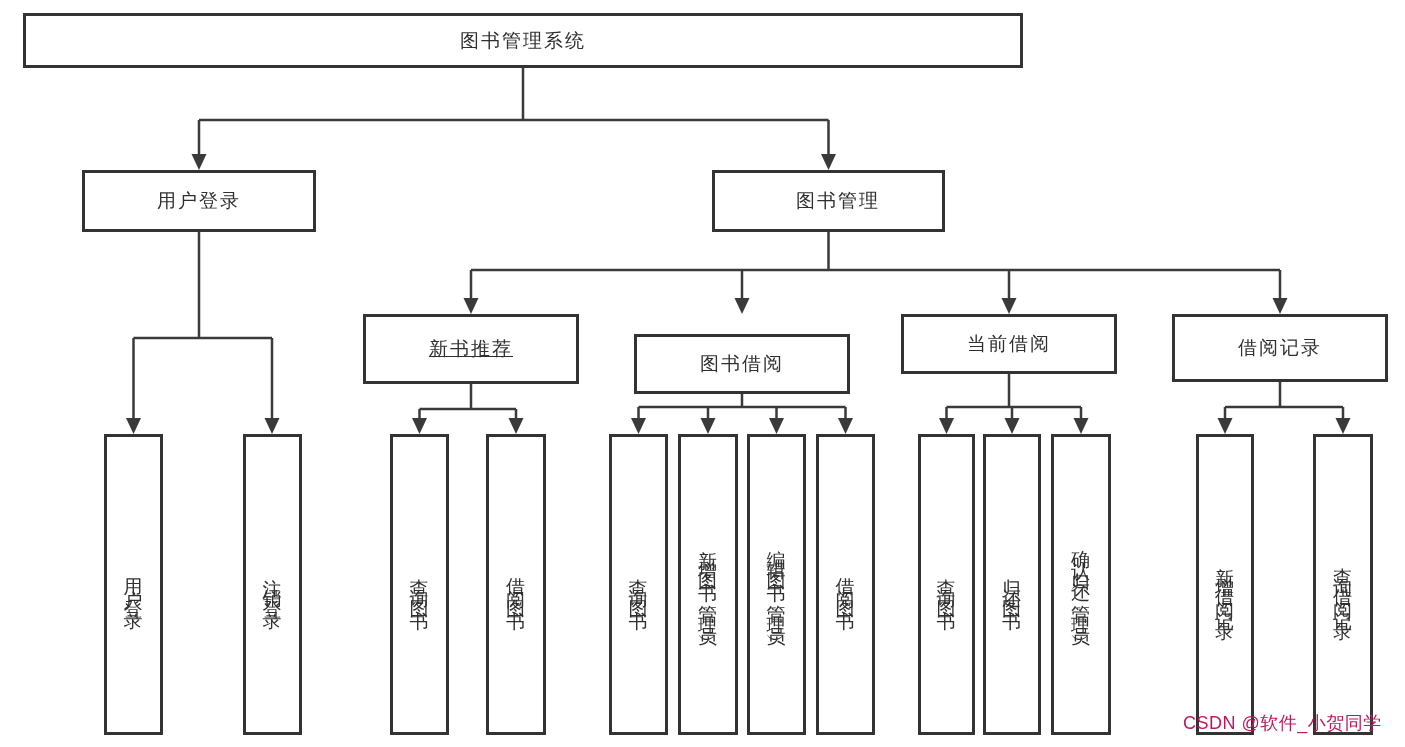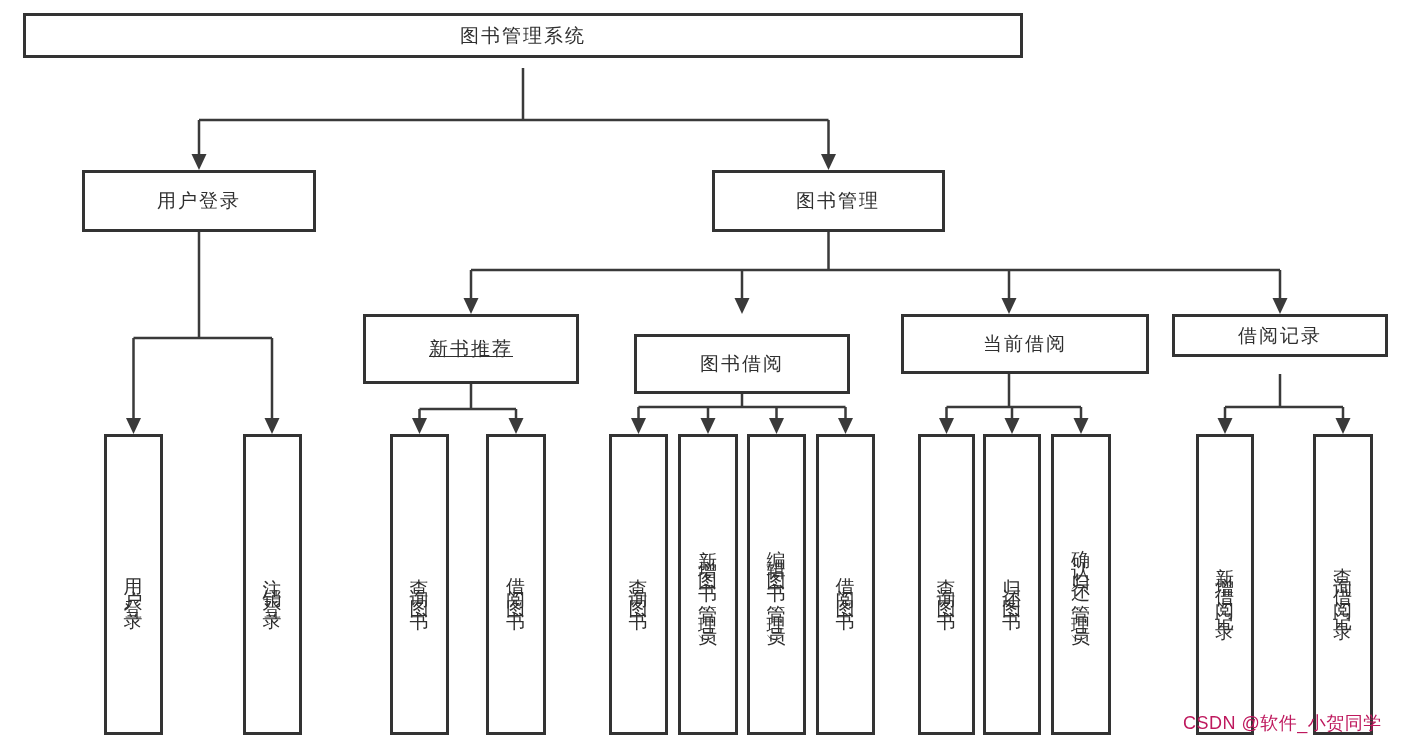--- a/index.html
+++ b/index.html
@@ -79,29 +79,29 @@
          M700.5,418 L715.5,418 L708,434 Z
          M769,418 L784,418 L776.5,434 Z
          M838,418 L853,418 L845.5,434 Z
          M939,418 L954,418 L946.5,434 Z
          M1004.5,418 L1019.5,418 L1012,434 Z
          M1073.5,418 L1088.5,418 L1081,434 Z
          M1217.5,418 L1232.5,418 L1225,434 Z
          M1335.5,418 L1350.5,418 L1343,434 Z" fill="#3a3a3a" stroke="none"></path>
   </svg>
 
-  <div class="node" style="left:23px; top:13px; width:1000px; height:45px;text-align:center;">图书管理系统</div>
+  <div class="node" style="left:23px; top:13px; width:1000px; height:55px;text-align:center;">图书管理系统</div>
 
   <div class="node" style="left:82px; top:170px; width:234px; height:62px;">用户登录</div>
   <div class="node" style="left:712px; top:170px; width:233px; height:62px;padding-left:19px;">图书管理</div>
 
   <div class="node" style="left:363px; top:314px; width:216px; height:70px;text-decoration:underline;">新书推荐</div>
   <div class="node" style="left:634px; top:314px; width:216px; height:60px;margin-top:20px;">图书借阅</div>
-  <div class="node" style="left:901px; top:314px; width:248px; height:60px;">当前借阅</div>
-  <div class="node" style="left:1172px; top:314px; width:216px; height:43px;">借阅记录</div>
+  <div class="node" style="left:901px; top:314px; width:216px; height:60px;">当前借阅</div>
+  <div class="node" style="left:1172px; top:314px; width:216px; height:68px;">借阅记录</div>
 
   <div class="node v" style="left:104px; top:434px; width:59px; height:301px;">用户登录</div>
   <div class="node v" style="left:243px; top:434px; width:59px; height:301px;">注销登录</div>
 
   <div class="node v" style="left:390px; top:434px; width:59px; height:301px;">查询图书</div>
   <div class="node v" style="left:486px; top:434px; width:60px; height:301px;">借阅图书</div>
 
   <div class="node v" style="left:609px; top:434px; width:59px; height:301px;">查询图书</div>
   <div class="node v" style="left:678px; top:434px; width:60px; height:301px;">新增图书（管理员）</div>
   <div class="node v" style="left:747px; top:434px; width:59px; height:301px;">编辑图书（管理员）</div>

